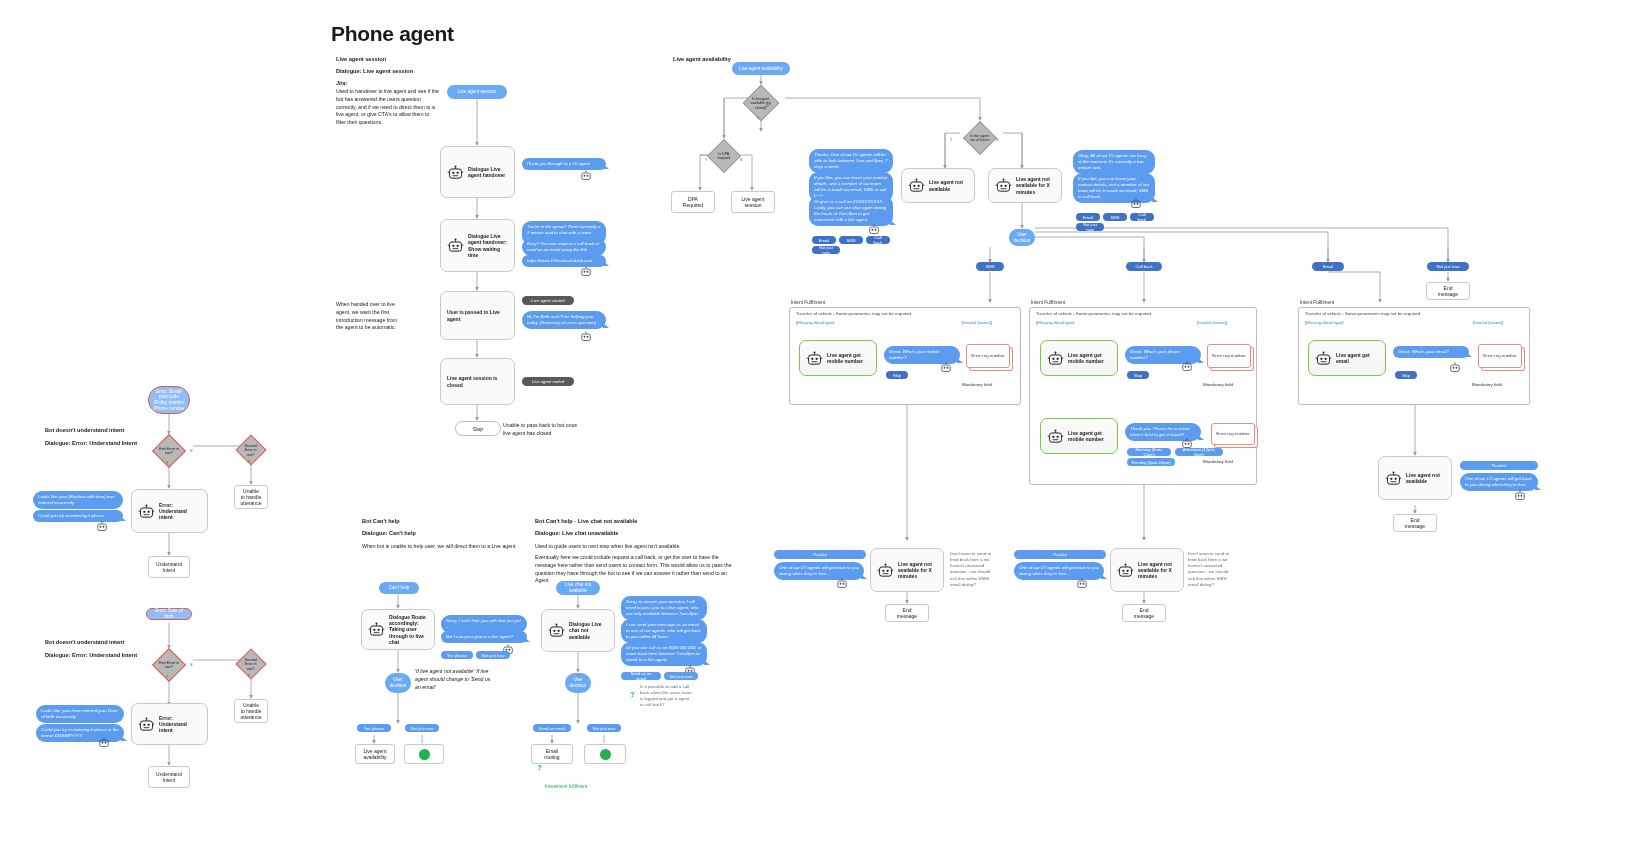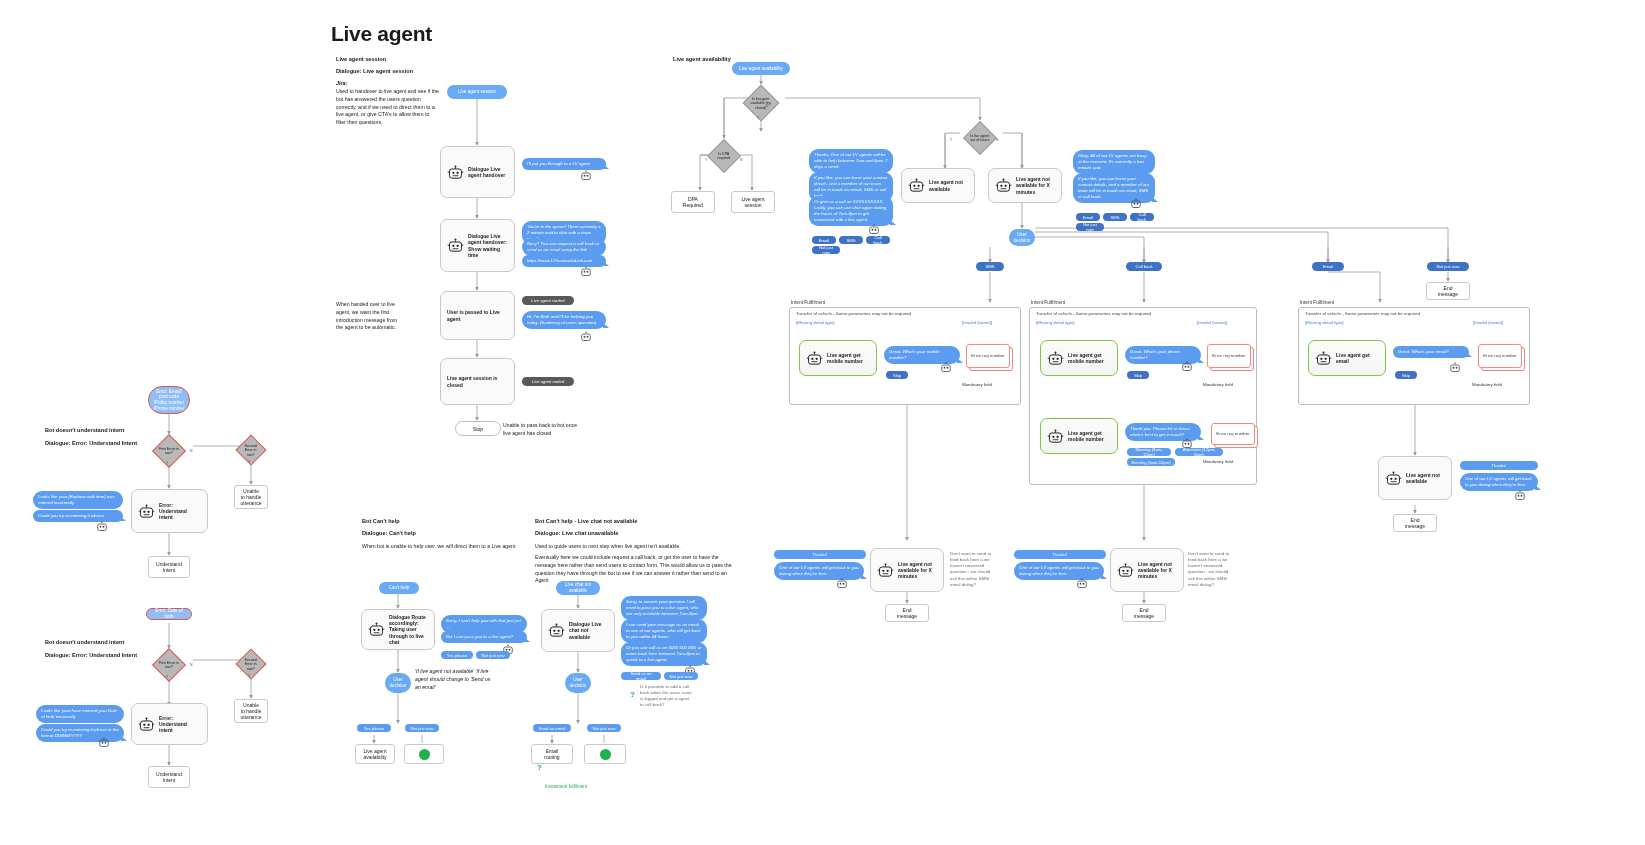--- a/index.html
+++ b/index.html
@@ -134,21 +134,21 @@
     <path d="M251,460 L251,484"></path>
     <path d="M169,533 L169,555"></path>
     <path d="M169,623 L169,648"></path>
     <path d="M169,675 L169,705"></path>
     <path d="M193,660 L240,660" marker-end="none"></path>
     <path d="M251,675 L251,698"></path>
     <path d="M169,745 L169,765"></path>
   </g>
 </svg>
 
-<div class="abs ttl" style="left:331px;top:22px">Live agent</div>
+<div class="abs ttl" style="left:331px;top:22px">Phone agent</div>
 
 <div class="abs h-sec" style="left:336px;top:56px;width:160px">Live agent session</div>
 <div class="abs h-dlg" style="left:336px;top:68px;width:160px">Dialogue: Live agent session</div>
 <div class="abs h-jira" style="left:336px;top:80px">Jira:</div>
 <div class="abs body-t" style="left:336px;top:88px;width:104px">Used to handover to live agent and see if the bot has answered the users question correctly, and if we need to direct them to a live agent, or give CTA's to allow them to filter their questions.</div>
 
 <div class="abs pill" style="left:447px;top:85px;width:60px;height:14px">Live agent session</div>
 
 <div class="abs box" style="left:440px;top:146px;width:75px;height:52px">
   <svg class="bot" width="17" height="15" viewBox="0 0 24 21">

